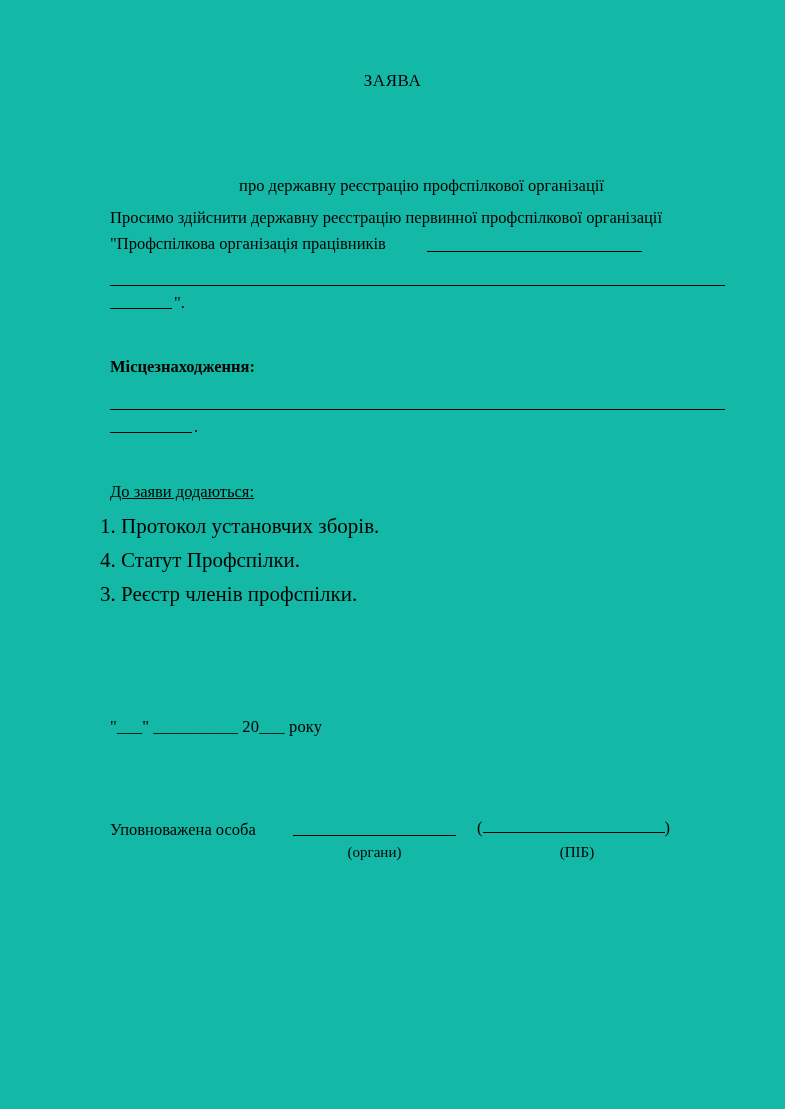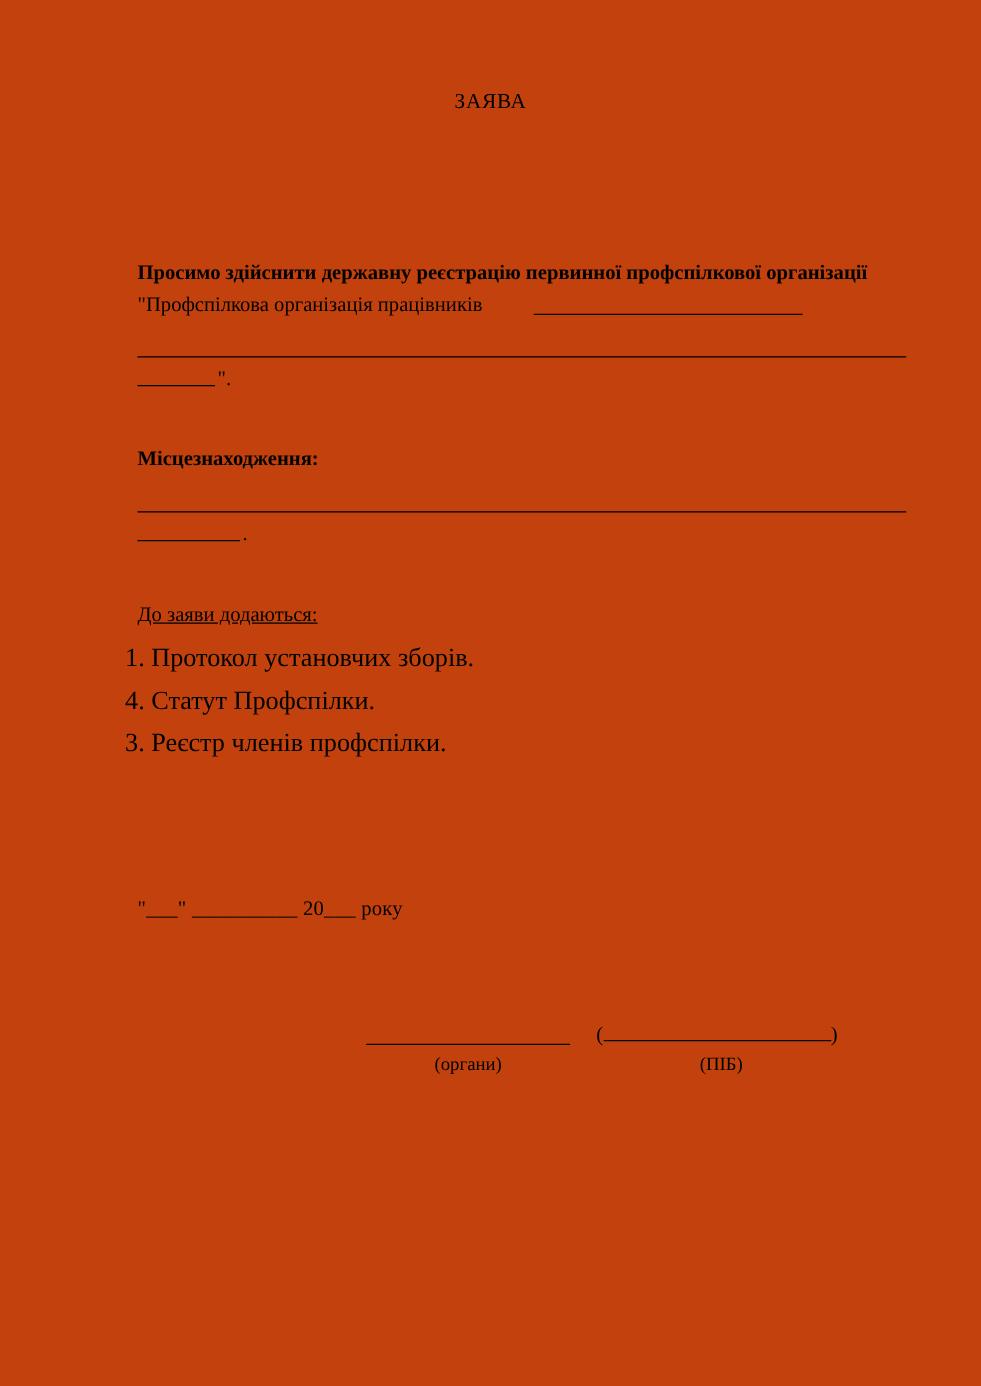--- a/index.html
+++ b/index.html
@@ -11,21 +11,21 @@
   body {
     font-family: "Liberation Serif", "DejaVu Serif", serif;
     color: #000000;
     -webkit-font-smoothing: antialiased;
   }
   .page {
     position: relative;
     width: 785px;
     height: 1109px;
     margin: 0 auto;
-    background: #c2410c;
+    background: #14b8a6;
     overflow: hidden;
   }
 
   
   .doc-title {
     position: absolute;
     left: 0;
     top: 70px;
     width: 785px;
     text-align: center;
@@ -142,22 +142,23 @@
     width: 200px;
   }
 </style>
 </head>
 <body>
 
 <div class="page">
 
   <div class="doc-title">ЗАЯВА</div>
 
+  <div class="doc-subtitle">про державну реєстрацію профспілкової організації</div>
 
-  <div class="body-line" style="top:206px;font-weight:bold;">Просимо здійснити державну реєстрацію первинної профспілкової організації</div>
+  <div class="body-line" style="top:206px;">Просимо здійснити державну реєстрацію первинної профспілкової організації</div>
 
   <div class="body-line" style="top:232px;"><span>"Профспілкова організація працівників</span></div>
   <div class="rule" style="left:427px; top:251px; width:215px;"></div>
 
   <div class="rule" style="left:110px; top:285px; width:615px;"></div>
 
   <div class="rule" style="left:110px; top:308px; width:62px;"></div>
   <div class="body-line" style="left:174px; top:291px;">".</div>
 
   <div class="body-line" style="top:355px;font-weight:bold;">Місцезнаходження:</div>
@@ -167,20 +168,21 @@
   <div class="body-line" style="left:194px; top:415px;">.</div>
 
   <div class="list-intro">До заяви додаються:</div>
 
   <div class="list-item" style="top:514px;">1. Протокол установчих зборів.</div>
   <div class="list-item" style="top:548px;">4. Статут Профспілки.</div>
   <div class="list-item" style="top:582px;">3. Реєстр членів профспілки.</div>
 
   <div class="date-line">"___" __________ 20___ року</div>
 
+  <div class="sig-label">Уповноважена особа</div>
 
   <div class="sig-rule-signature"></div>
 
   <div class="sig-paren"><span>(</span><span class="paren-fill"></span><span>)</span></div>
 
   <div class="sig-caption cap-signature">(органи)</div>
   <div class="sig-caption cap-name">(ПІБ)</div>
 
 </div>
 

